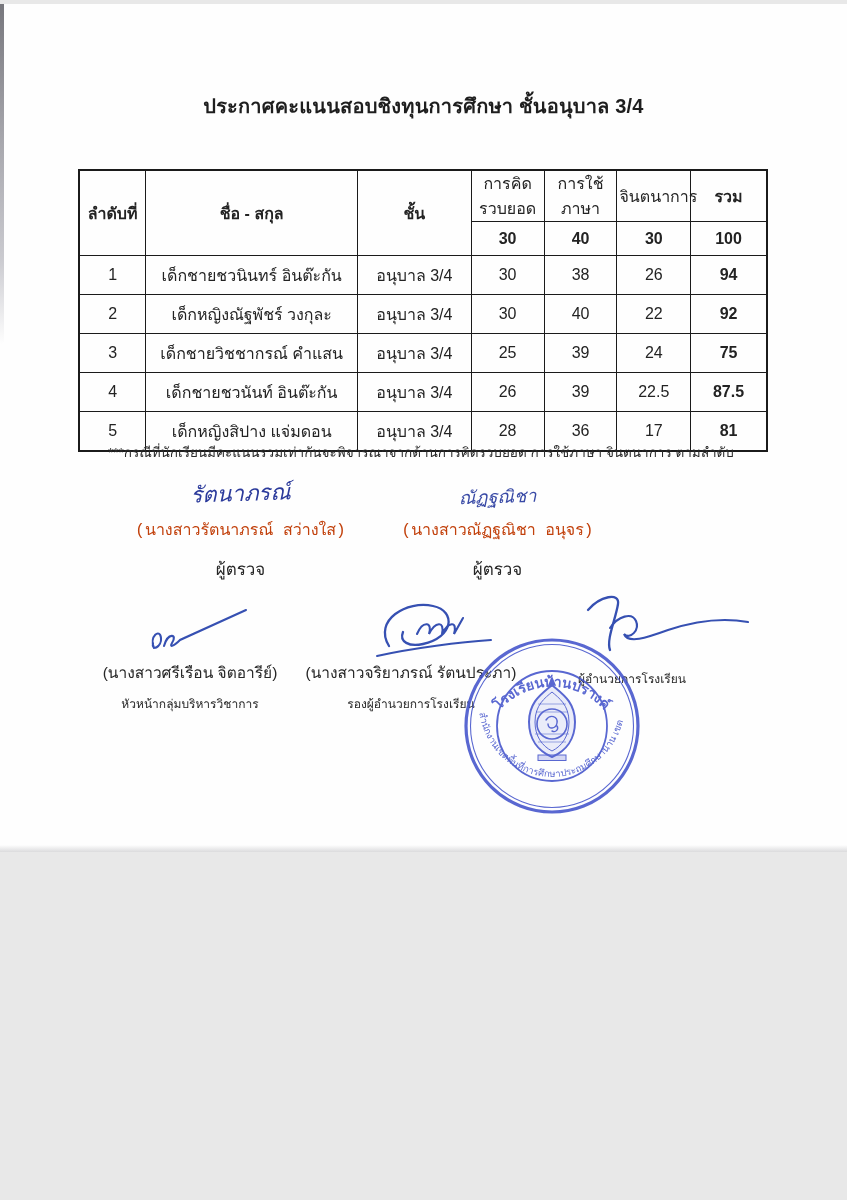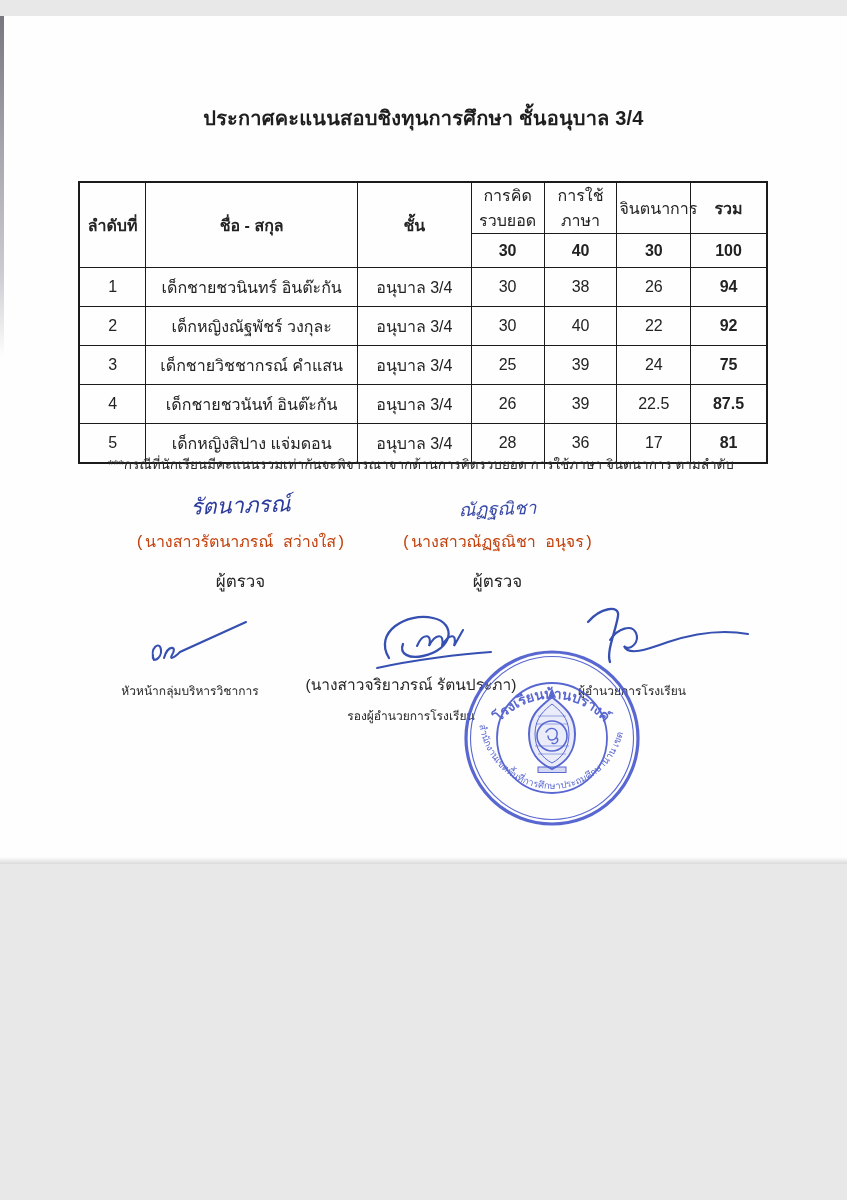--- a/index.html
+++ b/index.html
@@ -1,19 +1,19 @@
 <!DOCTYPE html>
 <html><head>
 <meta charset="utf-8">
 <style>
   html,body{margin:0;padding:0;background:#e8e8e8;}
   .page{
     position:relative;
     width:847px;height:848px;
-    margin:16px auto;
+    margin:4px auto;
     background:#fefefe;
     overflow:hidden;
     font-family:"Liberation Sans","DejaVu Sans",sans-serif;
     color:#232323;
   }
   
   .edge-left{
     position:absolute;left:0;top:0;width:4px;height:340px;
     background:linear-gradient(to bottom,#4a4a52 0%,#8a8a92 40%,#b9b9c0 75%,rgba(185,185,192,0) 100%);
     opacity:.75;
@@ -183,20 +183,21 @@
     <path d="M52,40 C58,26 68,28 64,40 C70,28 80,26 77,40 C83,28 93,26 89,40 L98,24" fill="none" stroke="#3650b2" stroke-width="2.1" stroke-linecap="round"></path>
     <path d="M12,62 C48,54 96,48 126,46" fill="none" stroke="#3650b2" stroke-width="2" stroke-linecap="round"></path>
   </svg>
 
   <svg class="sig-svg" style="left:558px;top:584px;" width="195" height="78" viewBox="0 0 195 78">
     <path d="M30,22 C42,8 62,4 60,16 C58,30 48,52 52,62" fill="none" stroke="#3650b2" stroke-width="2.3" stroke-linecap="round"></path>
     <path d="M52,40 C60,28 74,24 78,33 C82,42 72,52 66,46 C70,56 88,50 110,42 C140,32 168,30 190,34" fill="none" stroke="#3650b2" stroke-width="2.1" stroke-linecap="round"></path>
   </svg>
 
   <div class="sig-block" style="left:86px;top:656px;width:208px;">
+    <div class="admin-name">(นางสาวศรีเรือน  จิตอารีย์)</div>
     <div class="admin-role">หัวหน้ากลุ่มบริหารวิชาการ</div>
   </div>
 
   <div class="sig-block" style="left:300px;top:656px;width:222px;">
     <div class="admin-name">(นางสาวจริยาภรณ์  รัตนประภา)</div>
     <div class="admin-role">รองผู้อำนวยการโรงเรียน</div>
   </div>
 
   <div class="sig-block" style="left:548px;top:656px;width:168px;">
     <div class="admin-role">ผู้อำนวยการโรงเรียน</div>

